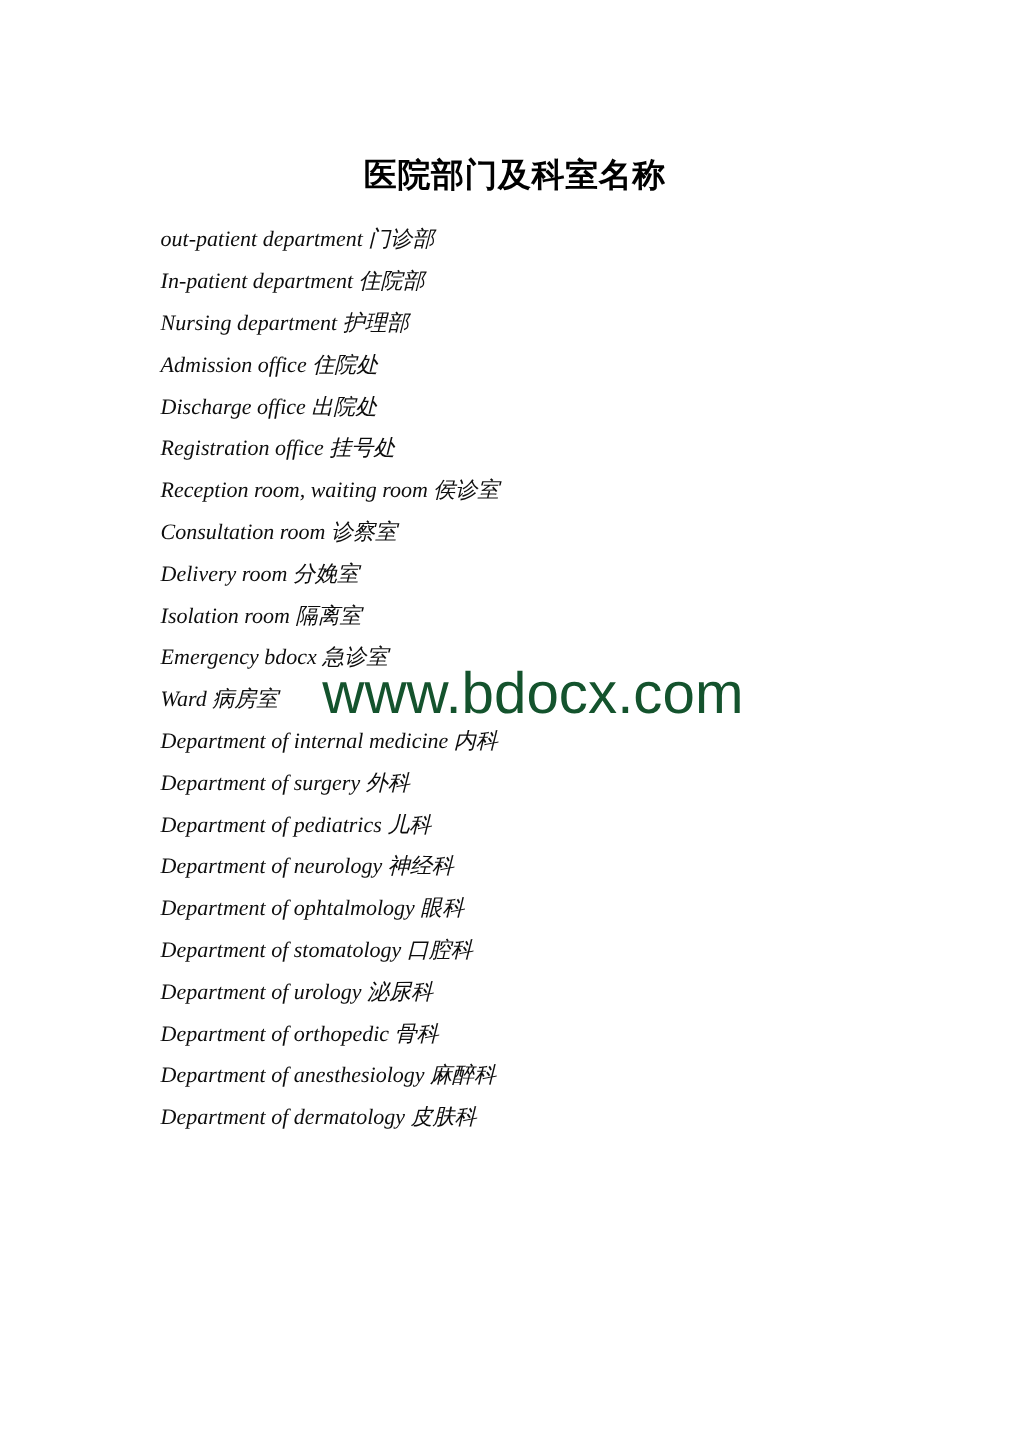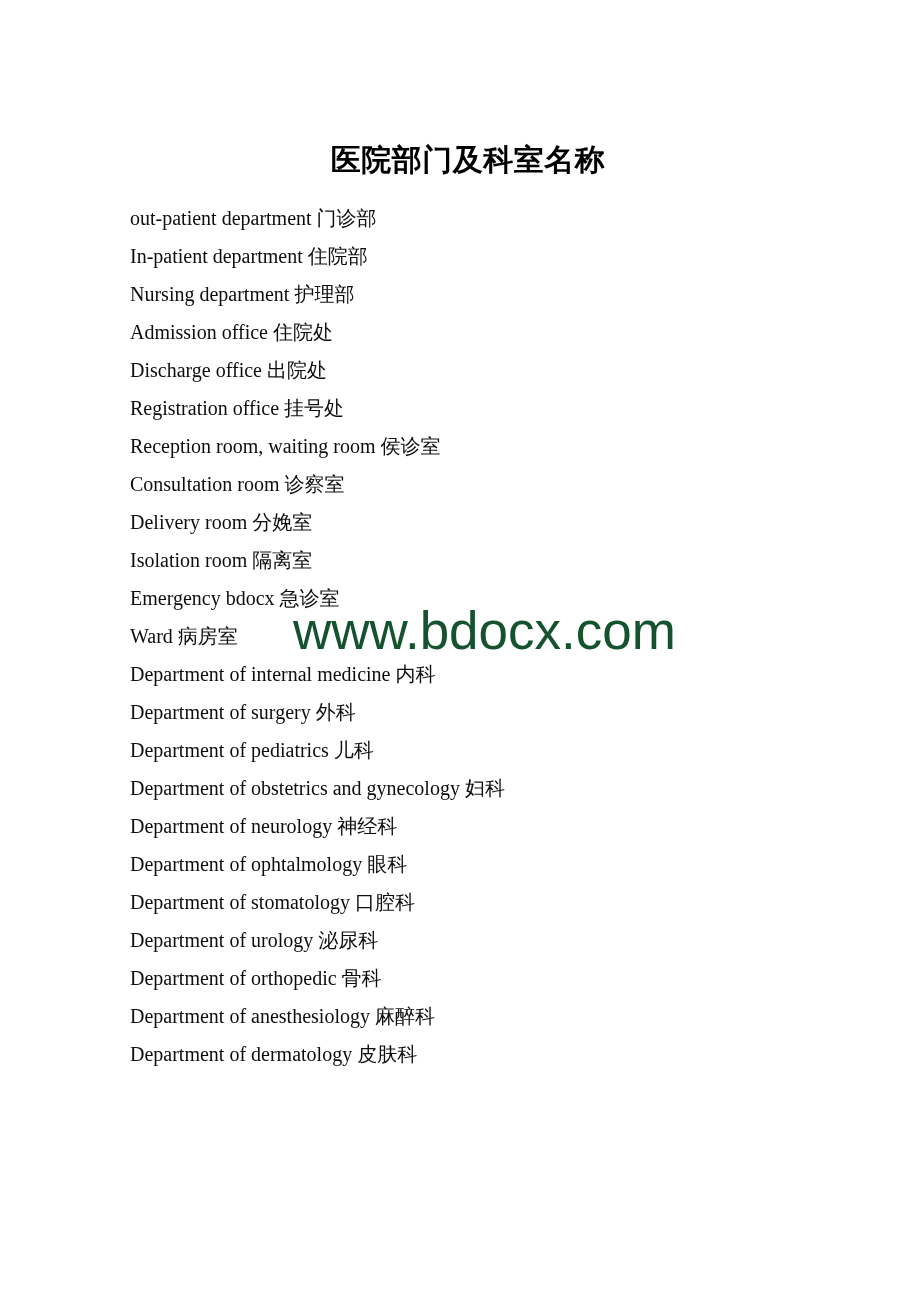--- a/index.html
+++ b/index.html
@@ -56,23 +56,24 @@
     text-align: center;
     font-size: 30px;
     font-weight: bold;
     line-height: 38px;
     letter-spacing: 0.5px;
     color: #000000;
   }
 
   .lines {
     position: absolute;
-    left: 130px;
+    left: 146px;
     top: 199px;
     width: 700px;
+    font-style: italic;
   }
 
   .line {
     height: 38px;
     line-height: 38px;
     font-size: 20px;
     color: #0d0d0d;
     white-space: pre;
   }
 
@@ -100,21 +101,20 @@
         <div class="line">Registration office 挂号处</div>
         <div class="line">Reception room, waiting room 侯诊室</div>
         <div class="line">Consultation room 诊察室</div>
         <div class="line">Delivery room 分娩室</div>
         <div class="line">Isolation room 隔离室</div>
         <div class="line">Emergency bdocx 急诊室</div>
         <div class="line">Ward 病房室</div>
         <div class="line">Department of internal medicine 内科</div>
         <div class="line">Department of surgery 外科</div>
         <div class="line">Department of pediatrics 儿科</div>
-        <div class="line">Department of obstetrics and gynecology 妇科</div>
         <div class="line">Department of neurology 神经科</div>
         <div class="line">Department of ophtalmology 眼科</div>
         <div class="line">Department of stomatology 口腔科</div>
         <div class="line">Department of urology 泌尿科</div>
         <div class="line">Department of orthopedic 骨科</div>
         <div class="line">Department of anesthesiology 麻醉科</div>
         <div class="line">Department of dermatology 皮肤科</div>
       </div>
 
   </div>

